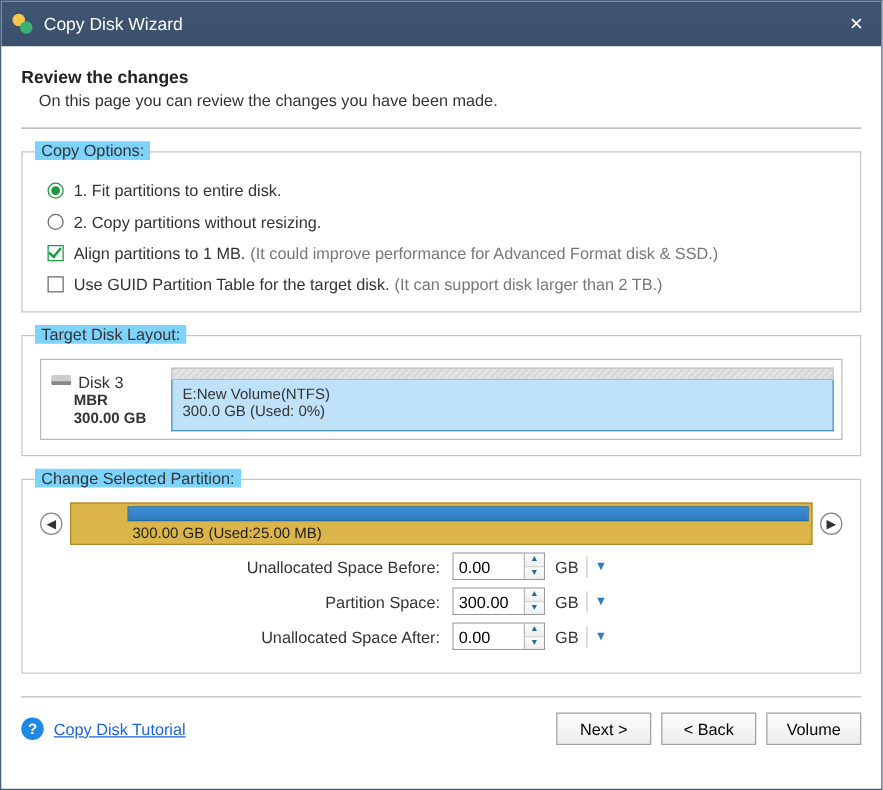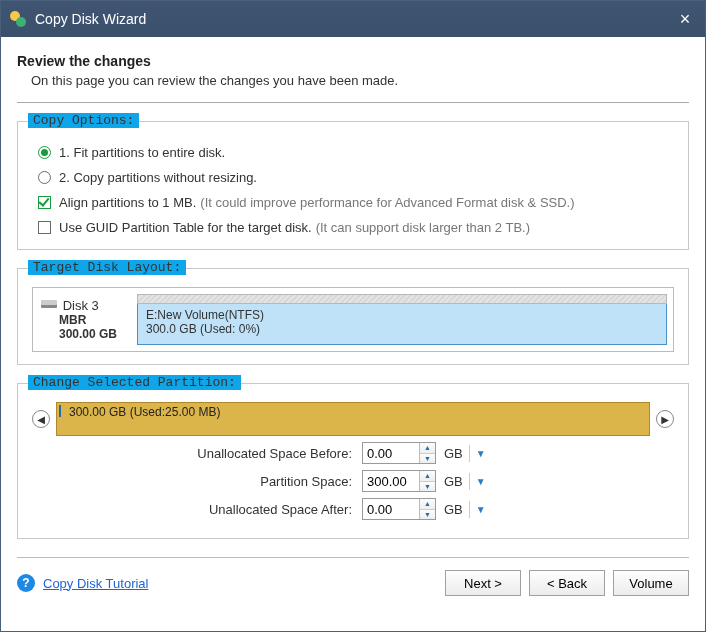--- a/index.html
+++ b/index.html
@@ -54,25 +54,24 @@
     position: relative;
     border: 1px solid #c7c7c7;
     border-radius: 0;
     padding: 18px 14px 12px 14px;
     margin-bottom: 18px;
   }
   .group-title {
     position: absolute;
     top: -9px;
     left: 10px;
-    background: #0ea5e9;
+    background: #7dd3fc;
     padding: 0 5px;
     font-size: 13px;
     color: #333;
-    font-family: Liberation Mono, monospace;
   }
   .opt-row {
     display: flex;
     align-items: center;
     margin: 5px 0 10px 6px;
     font-size: 13px;
   }
   .opt-row .hint { color: #777; margin-left: 4px; }
   .radio, .checkbox {
     width: 13px; height: 13px; margin-right: 8px;
@@ -154,21 +153,22 @@
     cursor: pointer;
     flex-shrink: 0;
   }
   .part-block {
     flex: 1;
     background: #dcb54a;
     border: 1px solid #b0872a;
     height: 34px;
     position: relative;
     display: flex;
-    flex-direction: row;
+    flex-direction: column;
+    padding-left: 43px;
   }
   .part-block .blue-strip {
     height: 12px;
     margin: 2px 2px 0 2px;
     background: linear-gradient(to bottom,#3a8fd6,#2d7bc0);
     border: 1px solid #246aa5;
   }
   .part-block .label {
     font-size: 12px;
     padding: 2px 6px 0 6px;

